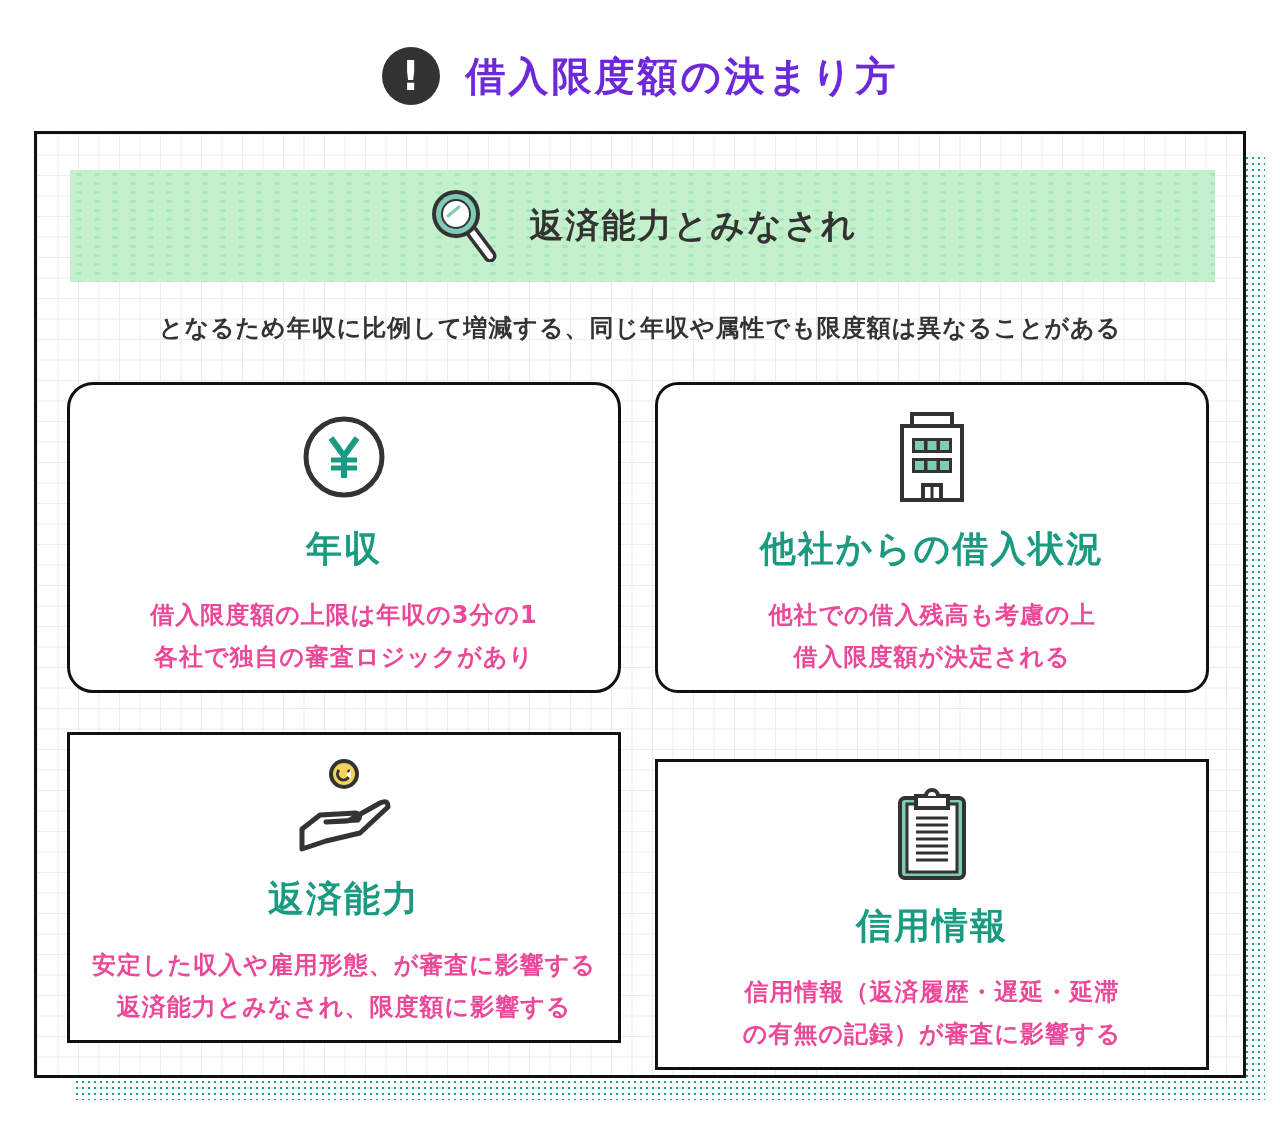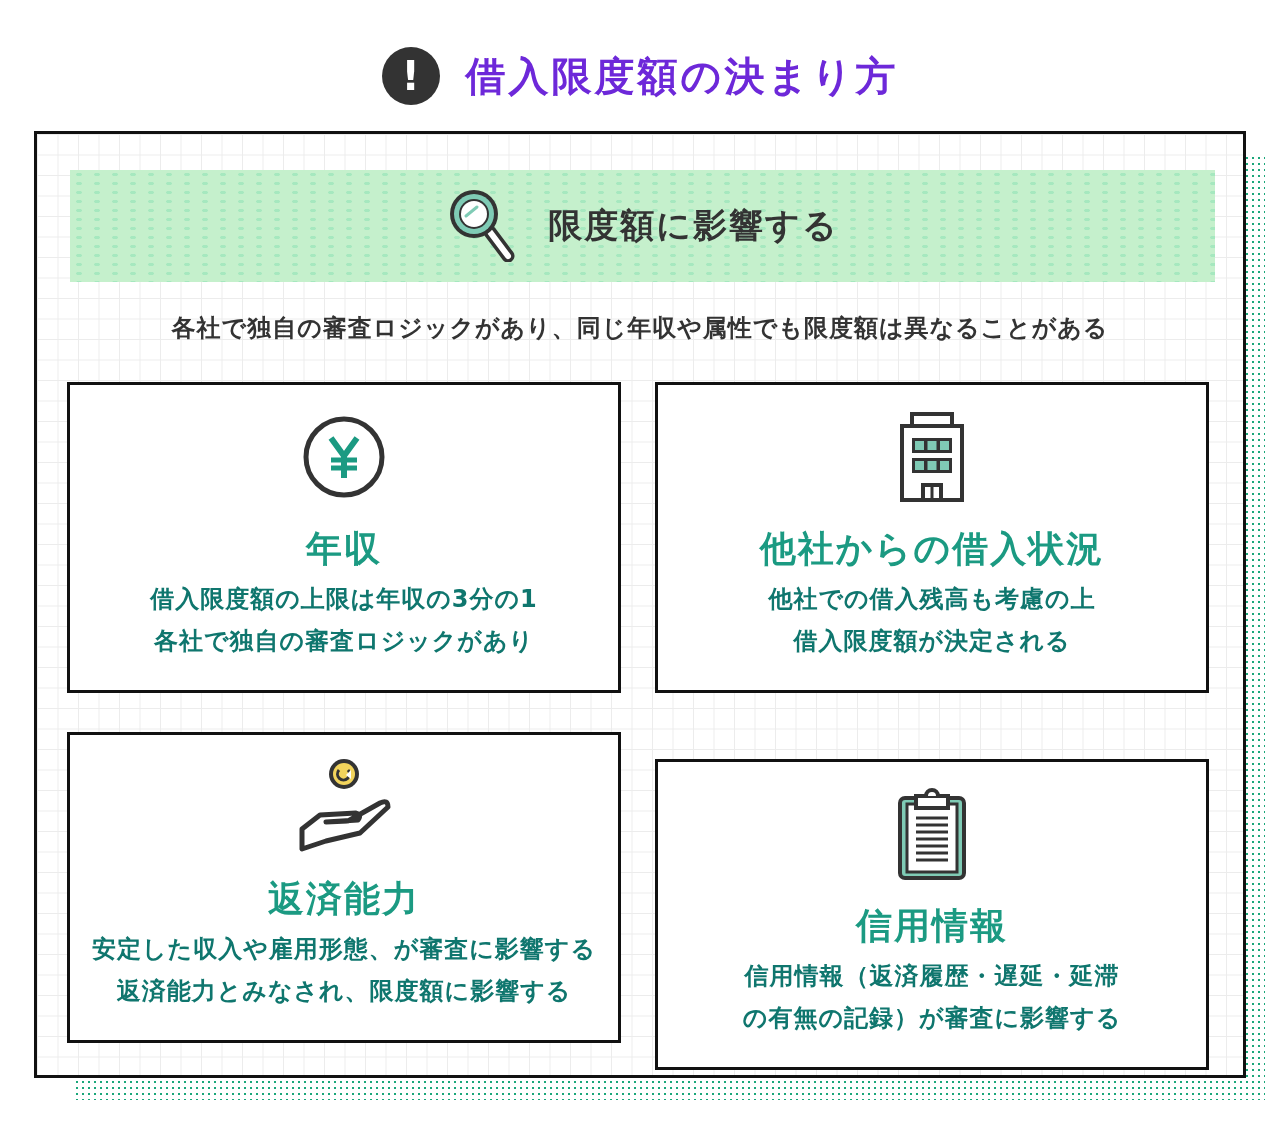--- a/index.html
+++ b/index.html
@@ -46,23 +46,23 @@
     position:absolute; left:0; top:178px; width:1206px; text-align:center;
     font-size:24px; font-weight:bold; color:#333333; letter-spacing:1px;
   }
   .card {
     position:absolute; width:554px; height:311px; background:#ffffff;
     border:3px solid #111111; box-sizing:border-box;
     display:flex; flex-direction:column; align-items:center;
   }
   .card .icon { height:100px; margin-top:22px; display:flex; align-items:center; justify-content:center; }
   .card .ctitle { font-size:36px; font-weight:bold; color:#1b9a82; margin-top:18px; letter-spacing:2px; }
-  .card .cdesc { font-size:24px; font-weight:bold; color:#0f766e; text-align:center; line-height:42px; margin-top:4px; letter-spacing:1px; }
-  .c1 { left:30px; top:248px; }
-  .c2 { left:618px; top:248px; }
+  .card .cdesc { font-size:24px; font-weight:bold; color:#ec4899; text-align:center; line-height:42px; margin-top:20px; letter-spacing:1px; }
+  .c1 { left:30px; top:248px;border-radius:26px; }
+  .c2 { left:618px; top:248px;border-radius:23px; }
   .c3 { left:30px; top:598px; }
   .c4 { left:618px; top:625px; }
 </style>
 </head>
 <body>
 
 <div class="heading">
   <div class="alert">!</div>
   <div class="title">借入限度額の決まり方</div>
 </div>
@@ -75,24 +75,24 @@
       <svg width="70" height="76" viewBox="0 0 70 76">
         <line x1="44" y1="46" x2="62" y2="70" stroke="#333" stroke-width="13" stroke-linecap="round"></line>
         <line x1="44" y1="46" x2="62" y2="70" stroke="#fff" stroke-width="6" stroke-linecap="round"></line>
         <circle cx="28" cy="28" r="24" fill="#333"></circle>
         <circle cx="28" cy="28" r="20" fill="#7fcbb5"></circle>
         <circle cx="28" cy="28" r="15" fill="#333"></circle>
         <circle cx="28" cy="28" r="13" fill="#ffffff"></circle>
         <line x1="20" y1="30" x2="31" y2="21" stroke="#7fcbb5" stroke-width="3" stroke-linecap="round"></line>
       </svg>
     </span>
-    <span class="btitle">限度額に影響する</span>
+    <span class="btitle">返済能力とみなされ</span>
   </div>
 
-  <div class="subtitle">各社で独自の審査ロジックがあり、同じ年収や属性でも限度額は異なることがある</div>
+  <div class="subtitle">となるため年収に比例して増減する、同じ年収や属性でも限度額は異なることがある</div>
 
   <div class="card c1">
     <div class="icon">
       <svg width="86" height="86" viewBox="0 0 86 86">
         <circle cx="43" cy="43" r="38" fill="#fff" stroke="#333" stroke-width="5"></circle>
         <path d="M30 24 L43 42 L56 24" fill="none" stroke="#1b9a82" stroke-width="6"></path>
         <line x1="43" y1="42" x2="43" y2="64" stroke="#1b9a82" stroke-width="6"></line>
         <line x1="30" y1="46" x2="56" y2="46" stroke="#1b9a82" stroke-width="5"></line>
         <line x1="30" y1="54" x2="56" y2="54" stroke="#1b9a82" stroke-width="5"></line>
       </svg>

